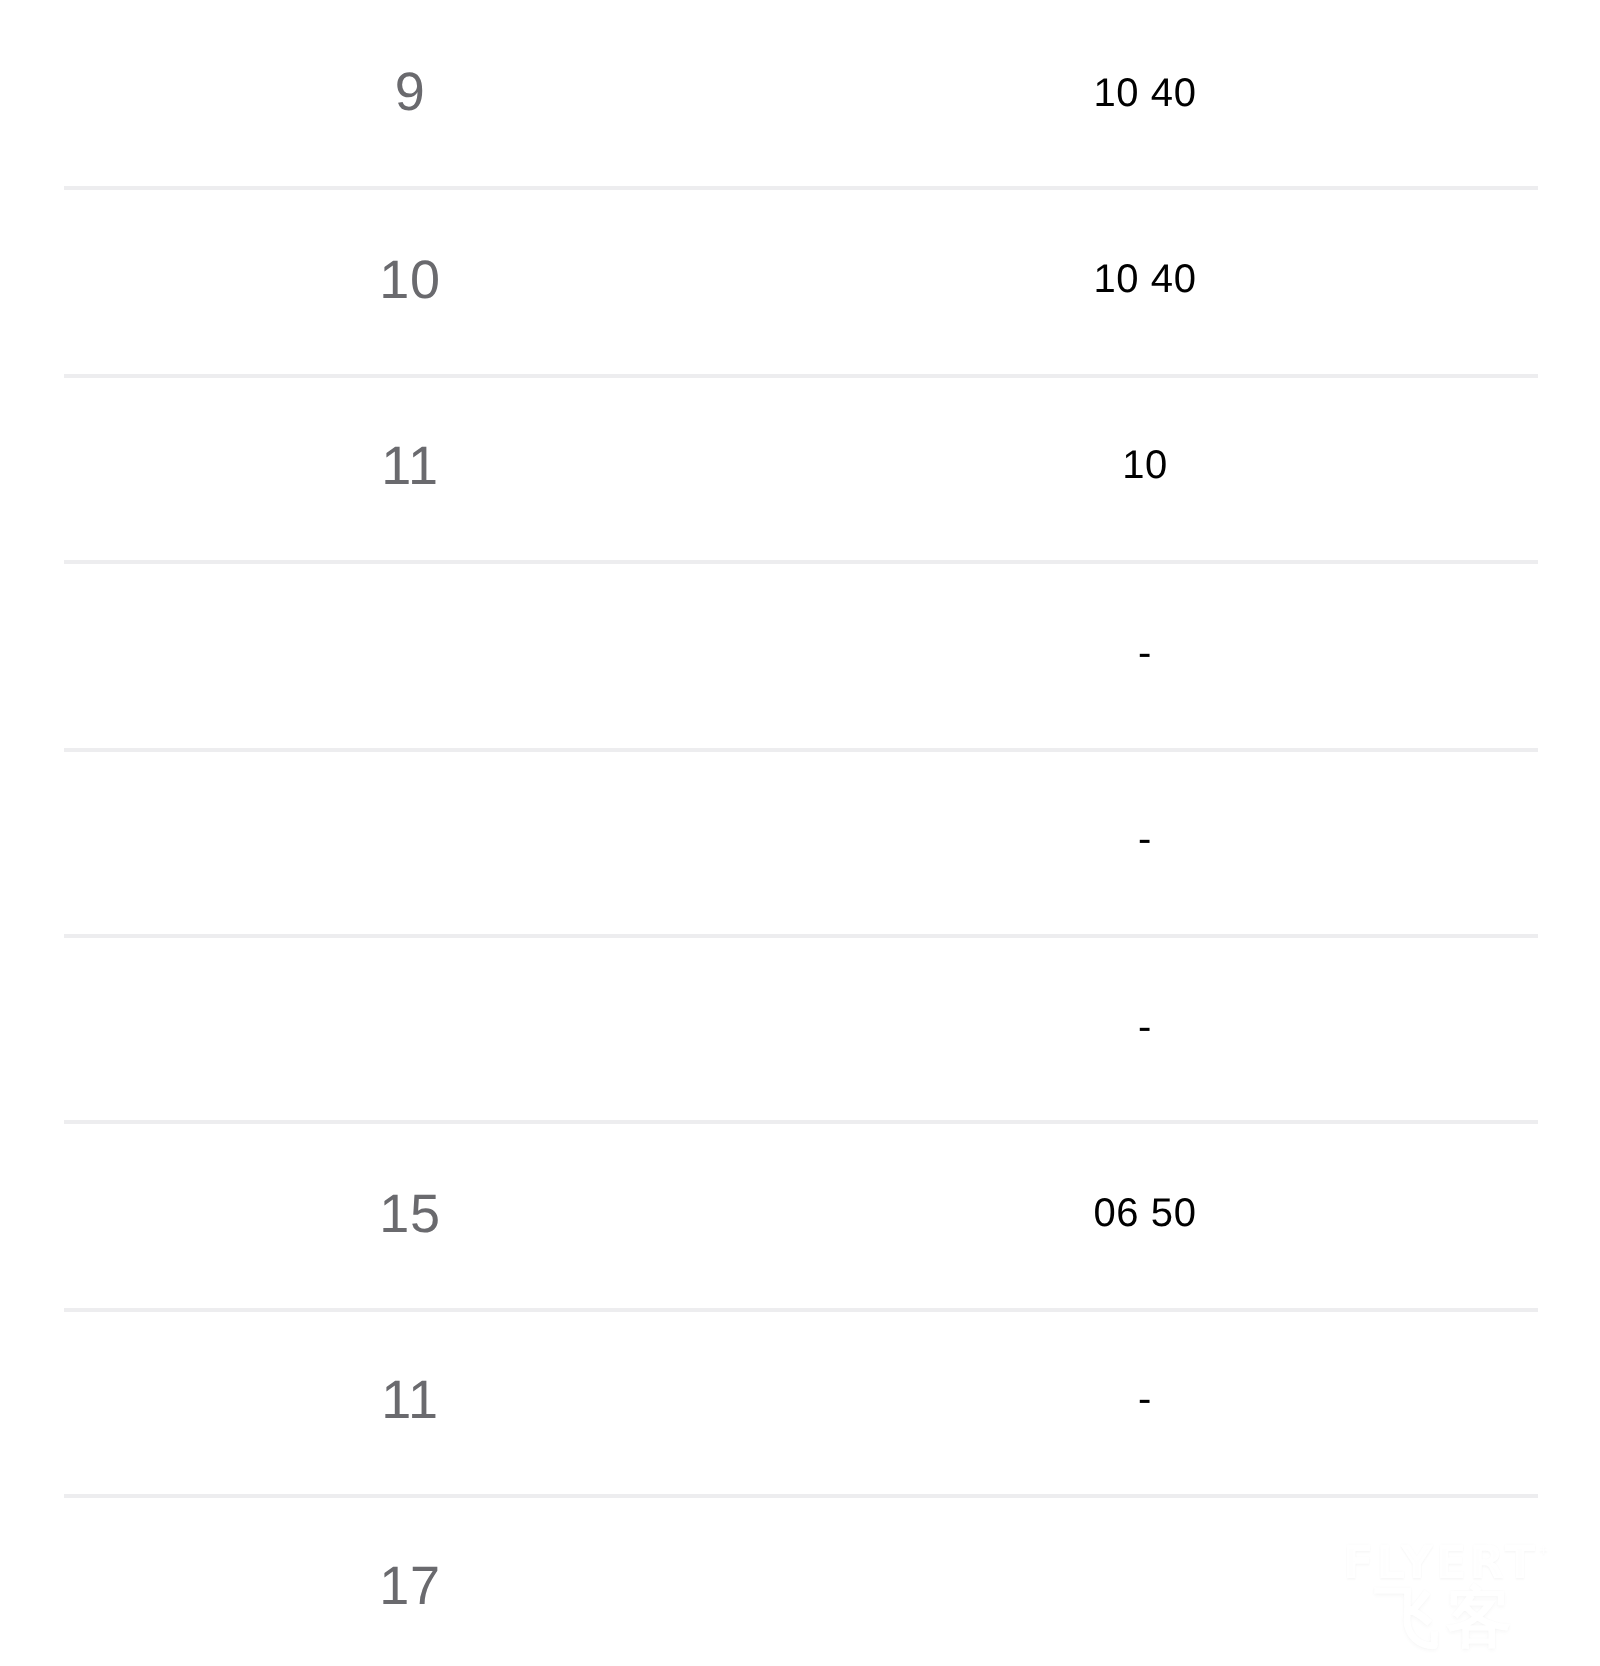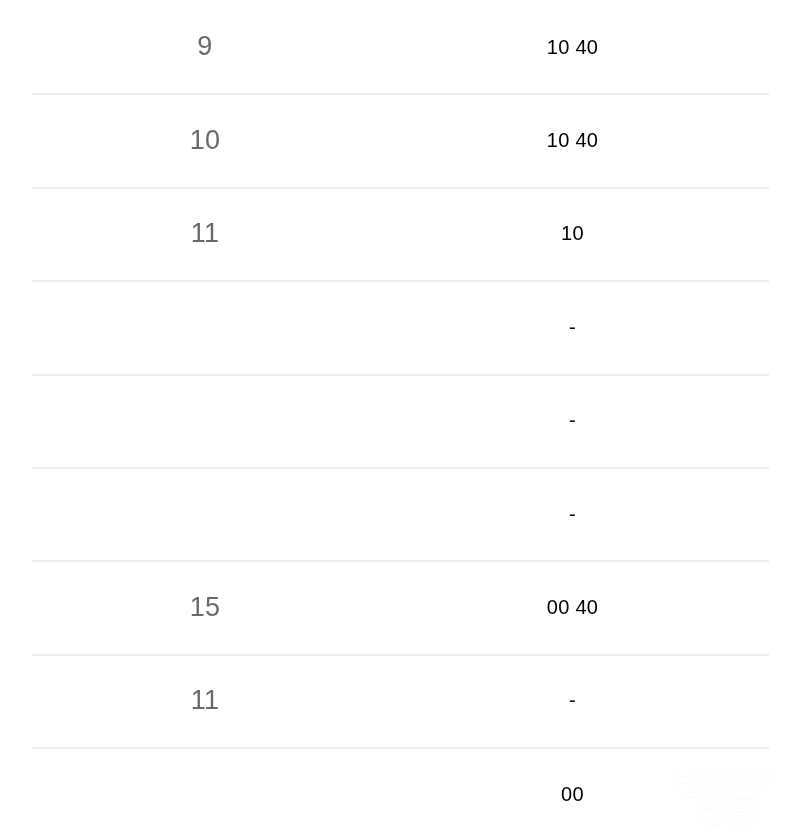--- a/index.html
+++ b/index.html
@@ -125,27 +125,27 @@
       <div class="cell-minutes">-</div>
     </div>
     <div class="table-row">
       <div class="cell-minutes">-</div>
     </div>
     <div class="table-row">
       <div class="cell-minutes">-</div>
     </div>
     <div class="table-row">
       <div class="cell-hour">15</div>
-      <div class="cell-minutes">00 40</div>
+      <div class="cell-minutes">06 50</div>
     </div>
     <div class="table-row">
       <div class="cell-hour">11</div>
       <div class="cell-minutes">-</div>
     </div>
     <div class="table-row">
-      <div class="cell-minutes">00</div>
+      <div class="cell-hour">17</div>
     </div>
   </div>
 
 <div id="watermark">
   <span class="wm-latin"><span>FLYERT</span><span class="wm-sup">⁺</span></span>
   <span class="wm-cn">飞客</span>
 </div>
 
 </body></html>

